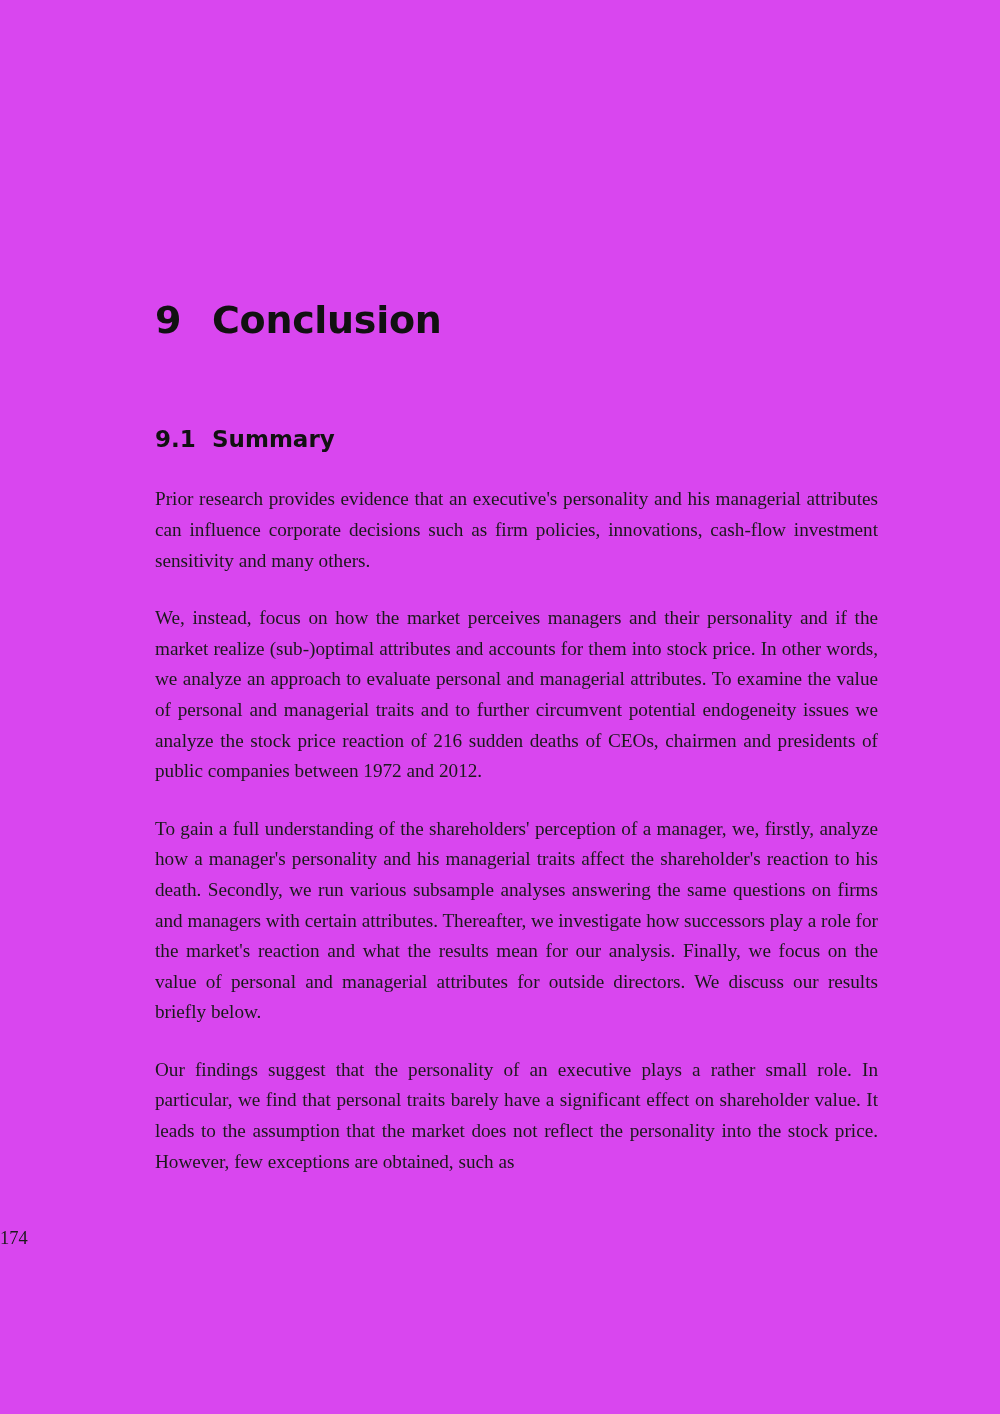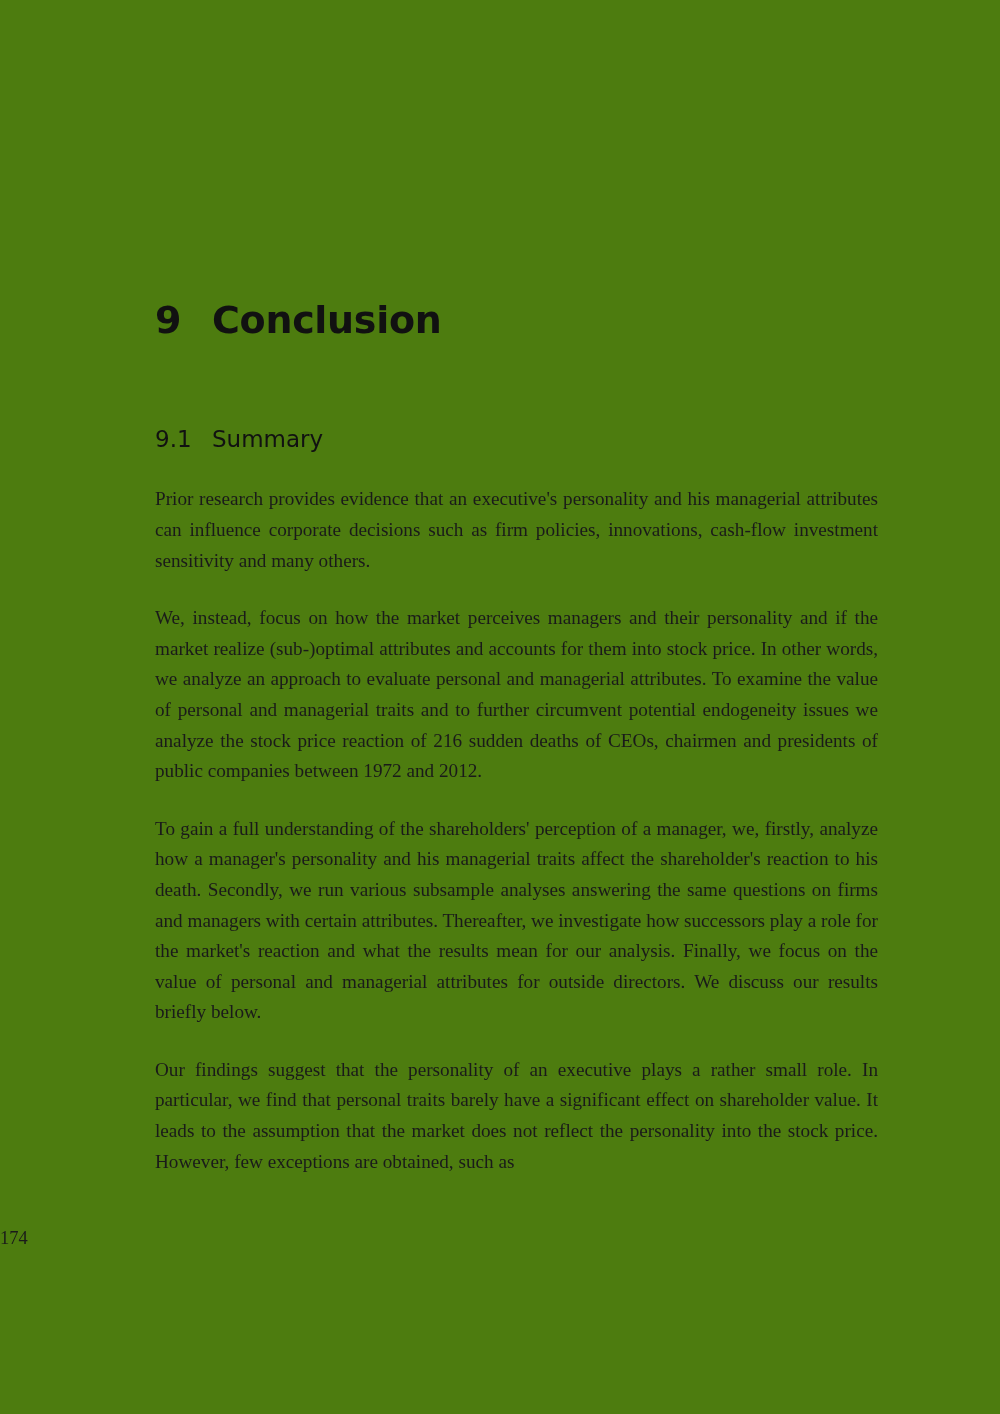--- a/index.html
+++ b/index.html
@@ -14,21 +14,21 @@
     font-family: "Liberation Serif", serif;
     color: #1a1a1a;
     overflow: hidden;
   }
   .page {
     position: absolute;
     top: 0;
     left: 0;
     width: 1000px;
     height: 1414px;
-    background: #4d7c0f;
+    background: #d946ef;
   }
   .content {
     position: absolute;
     left: 155px;
     top: 300px;
     width: 723px;
   }
   .chapter-heading {
     font-family: "DejaVu Sans", sans-serif;
     font-weight: bold;
@@ -37,21 +37,21 @@
     margin: 0 0 0 0;
     line-height: 1.1;
     color: #111111;
   }
   .chapter-heading .num {
     display: inline-block;
     min-width: 57px;
   }
   .section-heading {
     font-family: "DejaVu Sans", sans-serif;
-    font-weight: normal;
+    font-weight: bold;
     font-size: 23px;
     margin: 84px 0 0 0;
     line-height: 1.2;
     color: #111111;
   }
   .section-heading .num {
     display: inline-block;
     min-width: 57px;
   }
   p.body-par {

